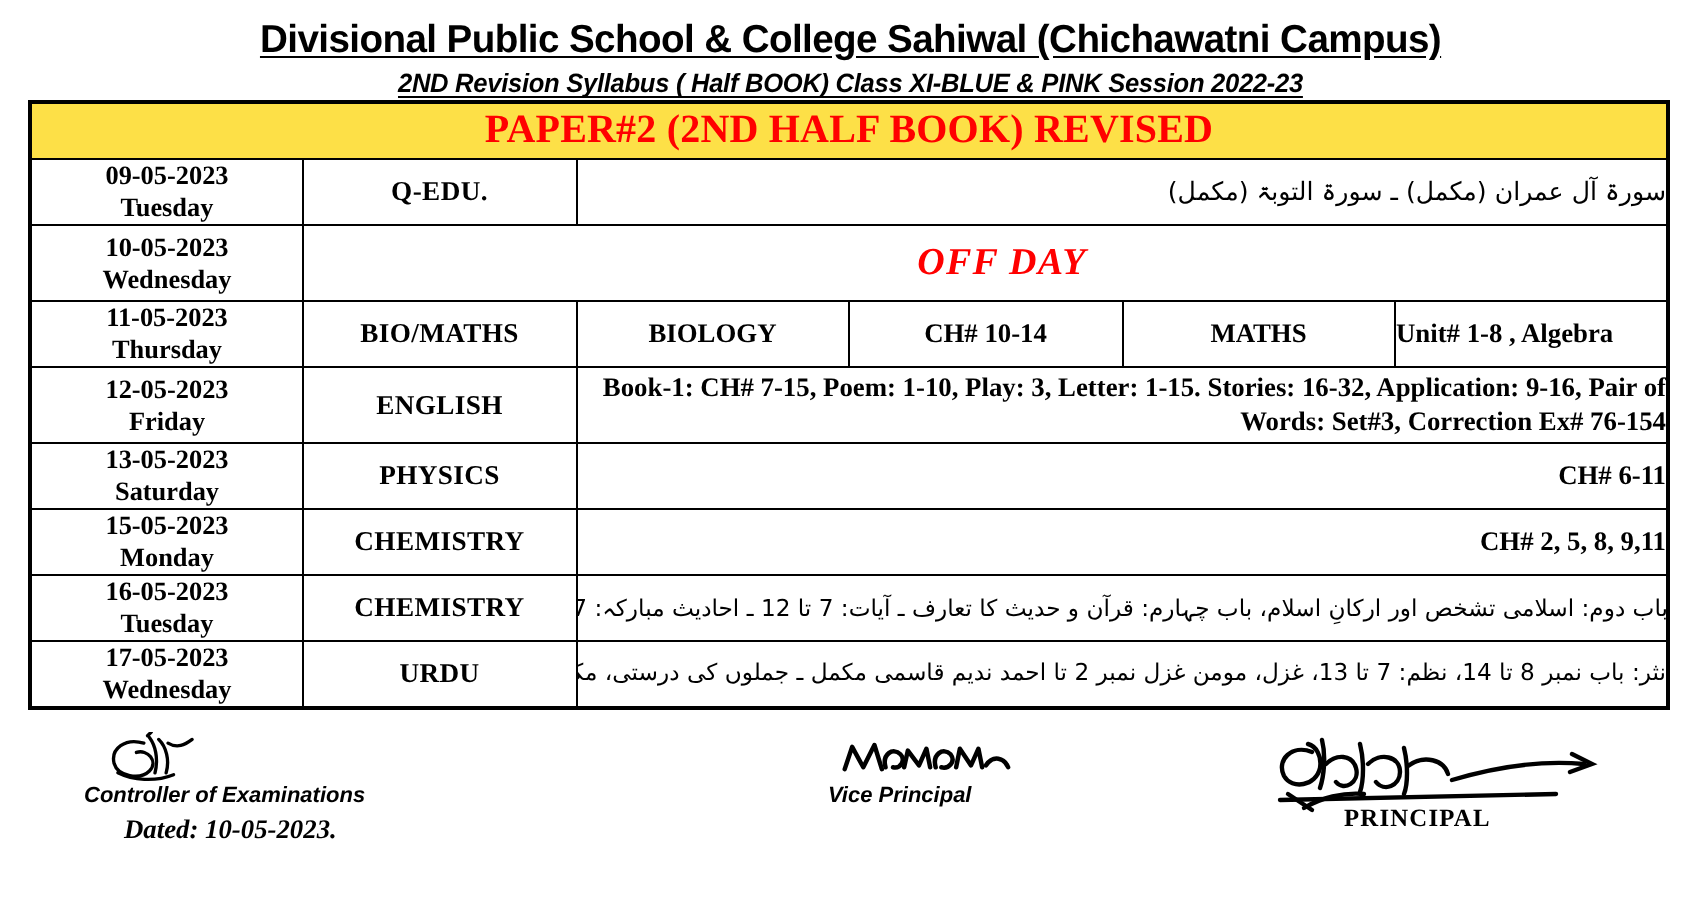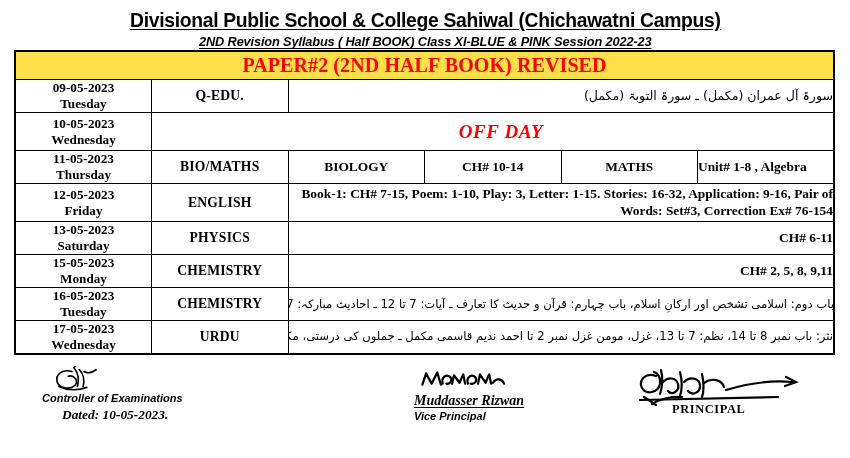--- a/index.html
+++ b/index.html
@@ -322,21 +322,20 @@
     <svg class="sig-mark" width="130" height="28" viewBox="0 0 130 28">
       <g fill="none" stroke="#000" stroke-width="2.4" stroke-linecap="round" stroke-linejoin="round">
         <path d="M4 20 L8 8 L14 19 L20 7 L24 20"></path>
         <path d="M26 19 C24 12, 30 8, 34 12 C37 15, 34 20, 30 19"></path>
         <path d="M36 19 L38 10 L44 18 L48 9 L50 19"></path>
         <path d="M53 19 C51 12, 57 8, 61 12 C64 16, 60 20, 56 19"></path>
         <path d="M64 19 L66 9 L72 18 L76 9 L78 19"></path>
         <path d="M80 18 C84 12, 90 14, 92 19"></path>
       </g>
     </svg>
-    <div class="sign-name">Muddasser Rizwan</div>
     <div class="sign-role">Vice Principal</div>
   </div>
 
   <div class="sign-block sign-3">
     <svg width="185" height="52" viewBox="0 0 185 52">
       <g fill="none" stroke="#000" stroke-width="2.2" stroke-linecap="round">
         <path d="M26 10 C16 6, 8 14, 12 22 C16 29, 28 27, 30 18 C31 12, 28 7, 24 6"></path>
         <path d="M31 4 C33 12, 32 22, 30 28"></path>
         <path d="M33 16 C38 11, 46 11, 48 18 C50 25, 42 30, 38 25"></path>
         <path d="M50 6 C52 14, 52 24, 50 30"></path>

